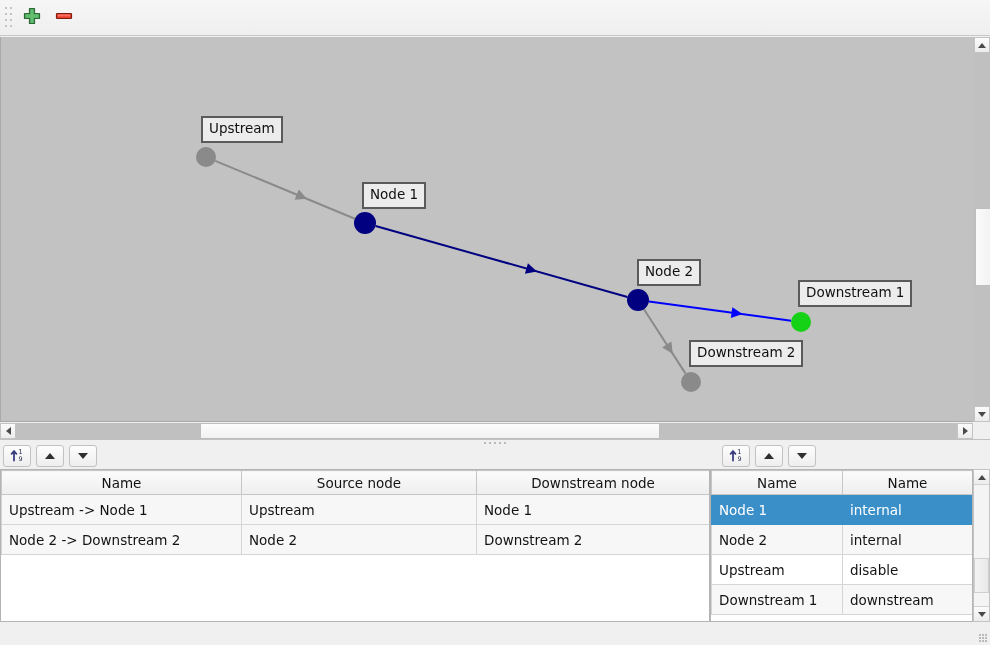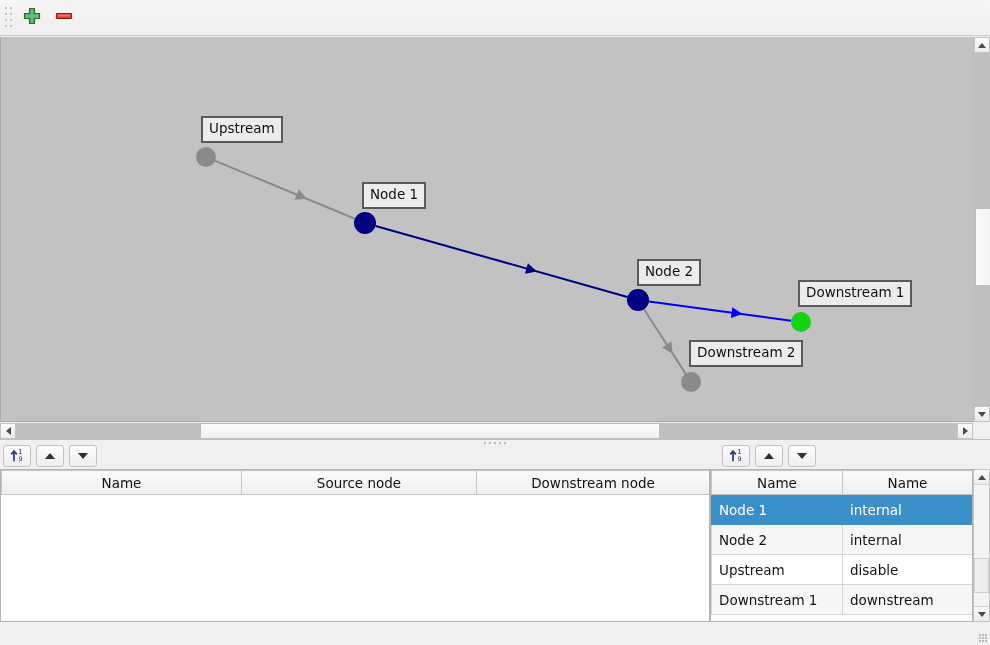--- a/index.html
+++ b/index.html
@@ -385,20 +385,30 @@
             <col style="width:233px">
           </colgroup>
         <thead>
             <tr id="links-head">
               <th>Name</th>
               <th>Source node</th>
               <th>Downstream node</th>
             </tr>
           </thead>
         <tbody id="links-body">
+            <tr class="even">
+              <td>Upstream -&gt; Node 1</td>
+              <td>Upstream</td>
+              <td>Node 1</td>
+            </tr>
+            <tr class="even">
+              <td>Node 2 -&gt; Downstream 2</td>
+              <td>Node 2</td>
+              <td>Downstream 2</td>
+            </tr>
           </tbody>
       </table>
     </div>
   </div>
 
   <div class="panel-right">
     <div class="panel-toolbar" style="padding-left:12px;">
       <button class="pt-btn" title="Sort">
         <span>
           <svg width="16" height="16" viewBox="0 0 16 16">

